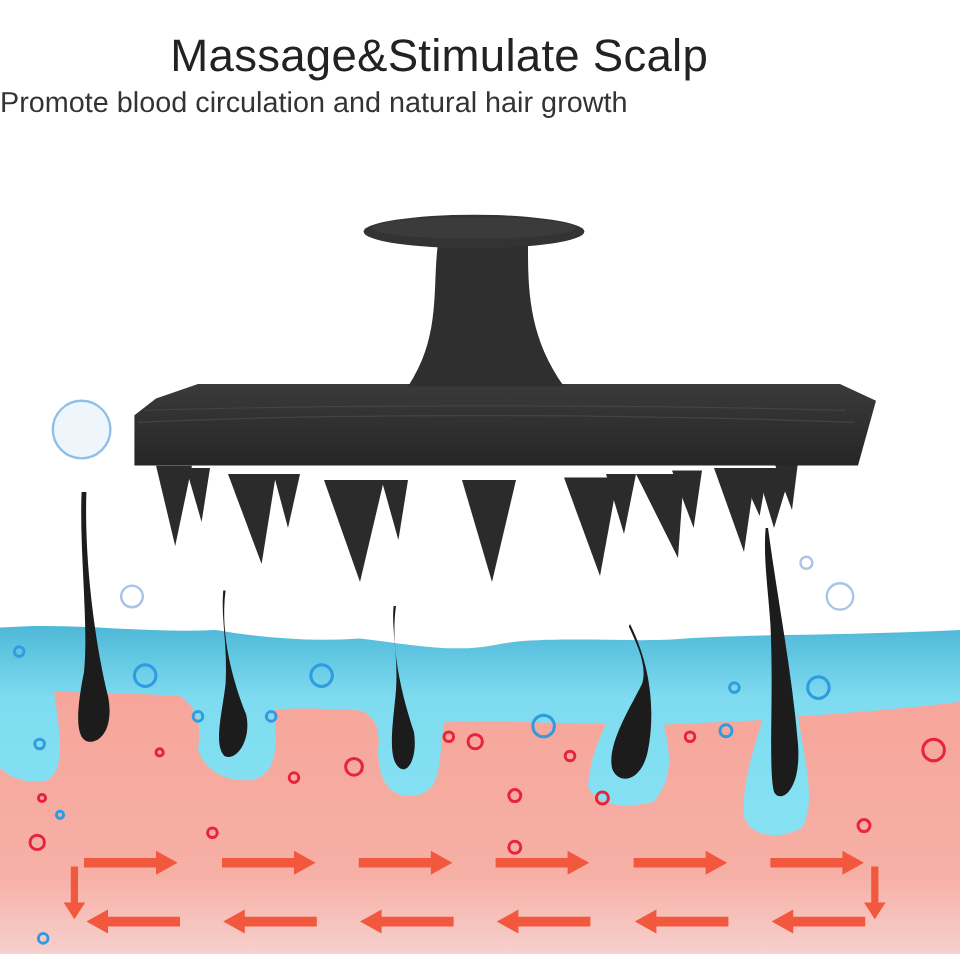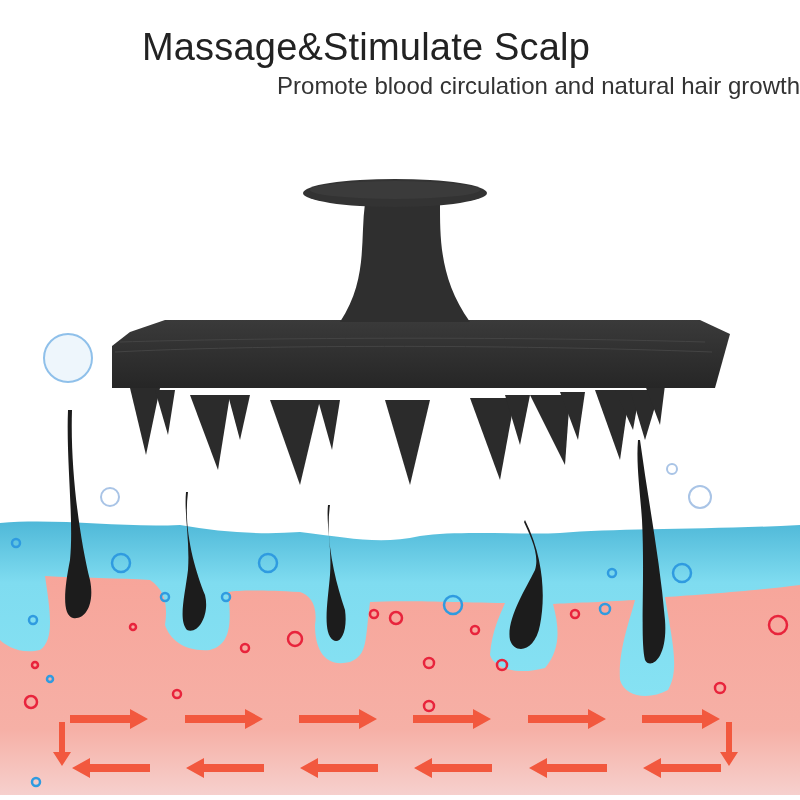--- a/index.html
+++ b/index.html
@@ -1,18 +1,18 @@
 <!DOCTYPE html>
 <html><head>
 <meta charset="utf-8">
 <style>
   html,body{margin:0;padding:0;background:#fff;}
   body{width:800px;height:800px;overflow:hidden;position:relative;font-family:"Liberation Sans","DejaVu Sans",sans-serif;}
   .title{position:absolute;left:0;width:732px;top:26px;text-align:center;font-size:38px;color:#222;letter-spacing:0.2px;}
-  .subtitle{position:absolute;left:0;width:800px;top:72px;text-align:right;font-size:24px;color:#333;}
+  .subtitle{position:absolute;left:0;width:800px;top:72px;text-align:left;font-size:24px;color:#333;}
   svg.scene{position:absolute;left:0;top:0;}
 </style>
 </head>
 <body>
 
 <div class="title">Massage&amp;Stimulate Scalp</div>
 <div class="subtitle">Promote blood circulation and natural hair growth</div>
 
 <svg class="scene" width="800" height="800" viewBox="0 0 800 800">
   <defs>

